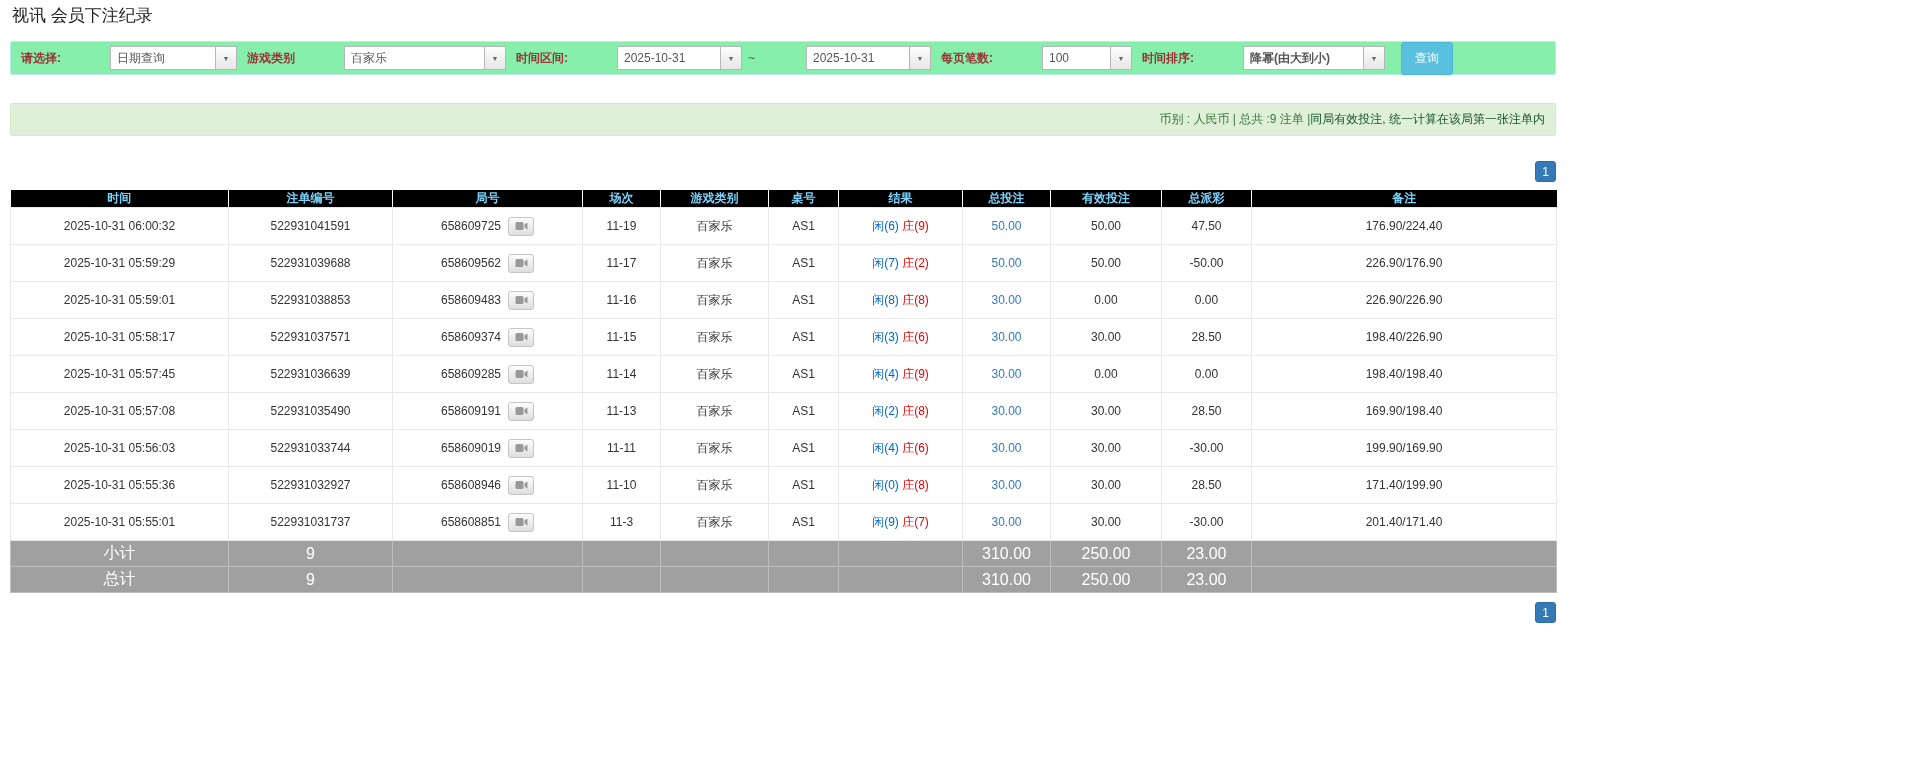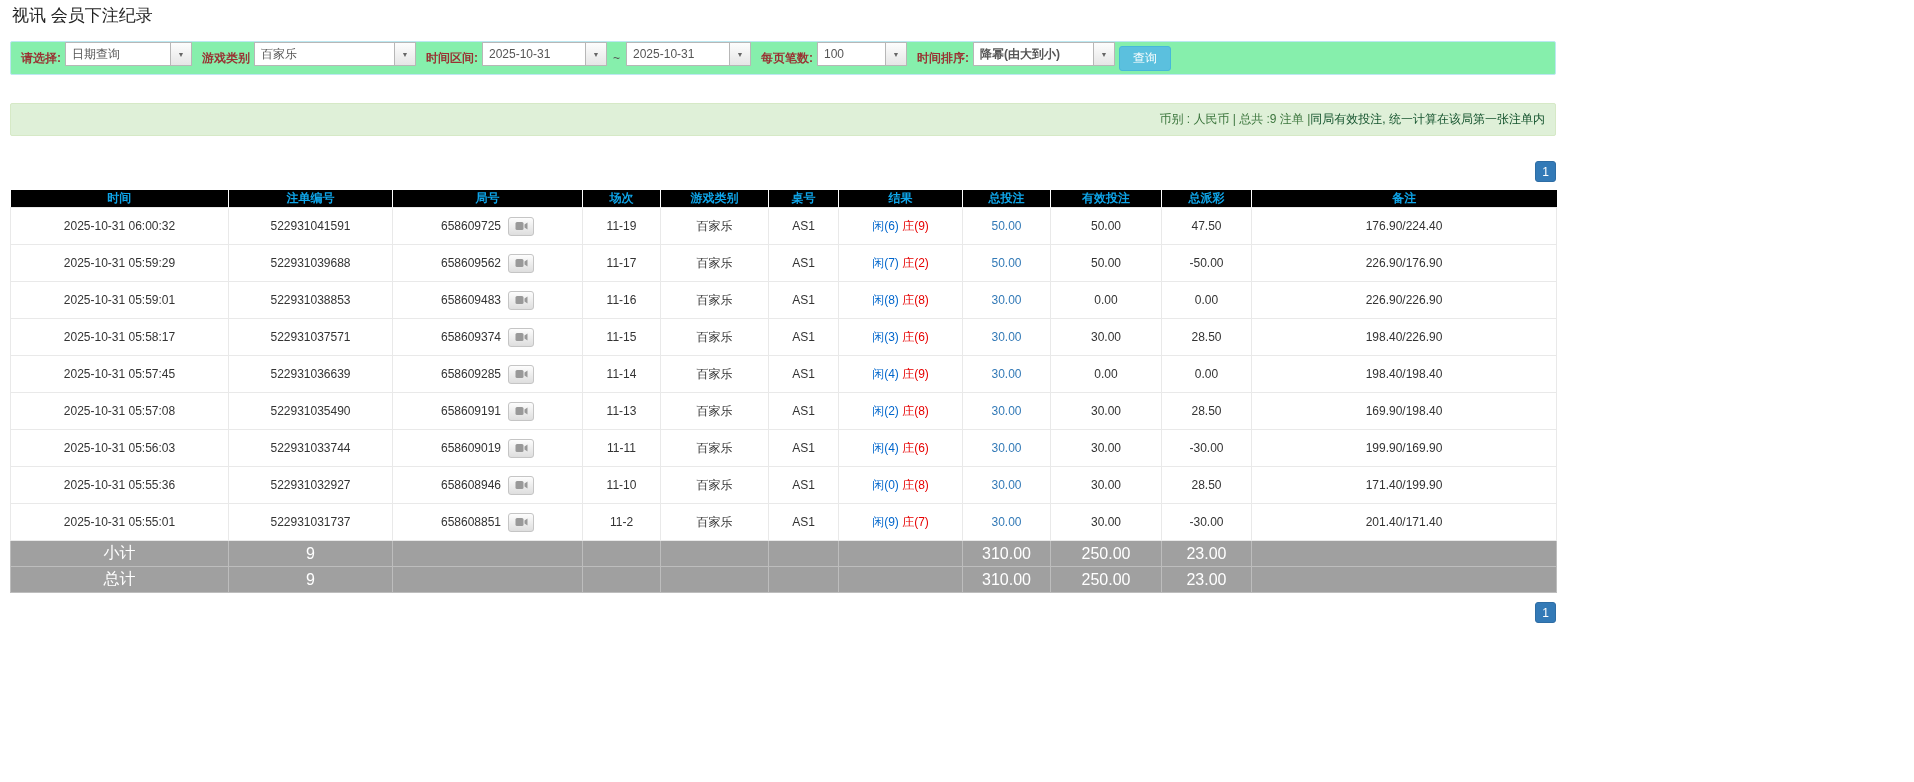--- a/index.html
+++ b/index.html
@@ -30,21 +30,21 @@
     align-items: center;
     height: 34px;
   }
   .filter-label {
     color: #993333;
     font-weight: bold;
     margin: 0 4px 0 10px;
     white-space: nowrap;
   }
   .filter-label:first-child { margin-left: 2px; }
-  .combo { display: inline-flex; height: 32px; }
+  .combo { display: inline-flex; height: 24px; margin-left: 45px; }
   .combo input {
     height: 24px;
     border: 1px solid #b7b7b7;
     border-right: none;
     padding: 0 6px;
     font-size: 12px;
     color: #555;
     background: #fff;
     outline: none;
     font-family: inherit;
@@ -58,24 +58,24 @@
     justify-content: center;
     cursor: pointer;
   }
   .combo .caret { font-size: 7px; color: #666; line-height: 1; }
   .range-sep { margin: 0 6px; color: #555; }
   .search-btn {
     background: #5bc0de;
     border: 1px solid #46b8da;
     border-radius: 3px;
     color: #fff;
-    height: 25px;
+    height: 33px;
     padding: 0 13px;
     font-size: 12px;
-    margin-left: 4px;
+    margin-left: 16px;
     cursor: pointer;
     font-family: inherit;
   }
 
   
   .info-bar {
     background: #dff0d8;
     border: 1px solid #d6e9c6;
     border-radius: 2px;
     margin-top: 28px;
@@ -106,21 +106,21 @@
   }
 
   
   table.records-table {
     border-collapse: collapse;
     table-layout: fixed;
     width: 1546px;
   }
   .records-table thead th {
     background: #000;
-    color: #0ea5e9;
+    color: #7dd3fc;
     font-weight: bold;
     font-size: 12px;
     height: 16px;
     text-align: center;
     padding: 0 4px;
   }
   .records-table thead th + th { border-left: 1px solid #fff; }
   .records-table tbody td {
     background: #fff;
     border: 1px solid #e9e9e9;
@@ -401,21 +401,21 @@
         </tr>
         <tr>
           <td>2025-10-31 05:55:01</td>
           <td>522931031737</td>
           <td><span>658608851</span><span class="icon-btn">
               <svg width="13" height="10" viewBox="0 0 13 10">
                 <rect x="0.5" y="1" width="8" height="8" rx="1.5" fill="#999"></rect>
                 <path d="M9.5 3.6 L12.5 1.4 V8.6 L9.5 6.4 Z" fill="#999"></path>
               </svg>
             </span></td>
-          <td>11-2</td>
+          <td>11-3</td>
           <td>百家乐</td>
           <td>AS1</td>
           <td><span class="res-p">闲(9)</span> <span class="res-b">庄(7)</span></td>
           <td><a class="bet-link">30.00</a></td>
           <td>30.00</td>
           <td class="neg">-30.00</td>
           <td>201.40/171.40</td>
         </tr>
       </tbody>
     <tfoot>

